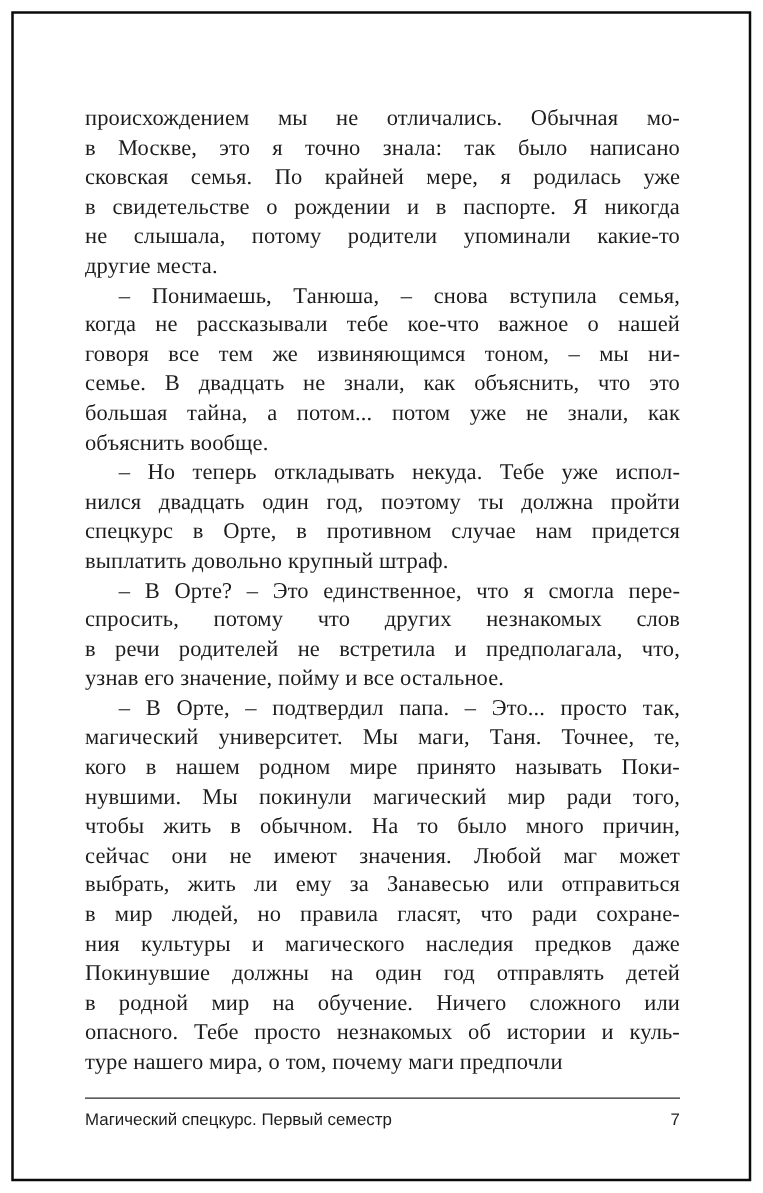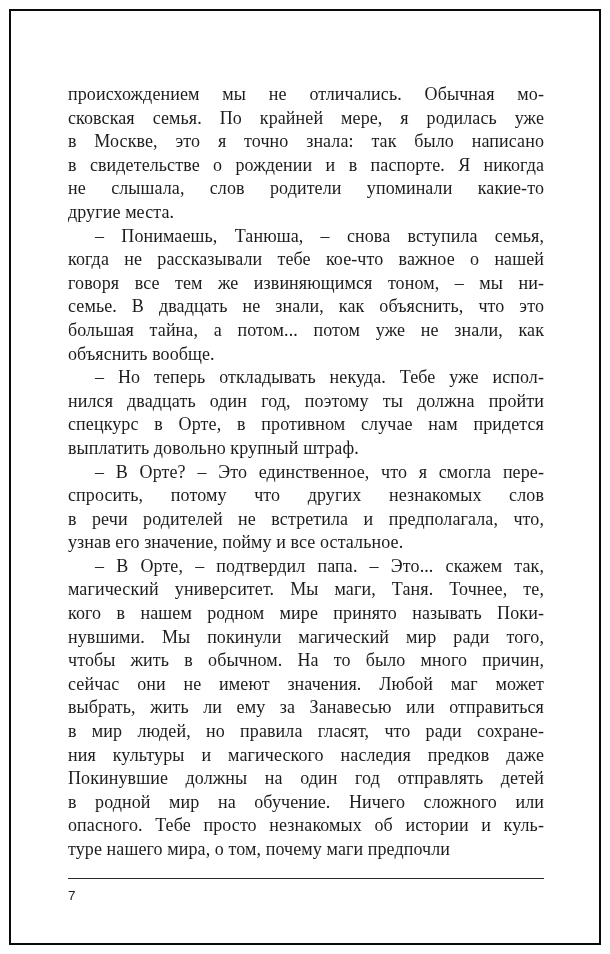--- a/index.html
+++ b/index.html
@@ -68,24 +68,24 @@
 </head>
 <body>
 
 <div class="canvas">
   <div class="frame">
     <div class="page">
 
       <div class="text-block">
           <div class="para">
             <div class="line first">происхождением мы не отличались. Обычная мо-</div>
+            <div class="line">в Москве, это я точно знала: так было написано</div>
             <div class="line">сковская семья. По крайней мере, я родилась уже</div>
-            <div class="line">в Москве, это я точно знала: так было написано</div>
             <div class="line">в свидетельстве о рождении и в паспорте. Я никогда</div>
-            <div class="line">не слышала, слов родители упоминали какие-то</div>
+            <div class="line">не слышала, потому родители упоминали какие-то</div>
             <div class="line last">другие места.</div>
           </div>
           <div class="para indent">
             <div class="line first">– Понимаешь, Танюша, – снова вступила семья,</div>
             <div class="line">когда не рассказывали тебе кое-что важное о нашей</div>
             <div class="line">говоря все тем же извиняющимся тоном, – мы ни-</div>
             <div class="line">семье. В двадцать не знали, как объяснить, что это</div>
             <div class="line">большая тайна, а потом... потом уже не знали, как</div>
             <div class="line last">объяснить вообще.</div>
           </div>
@@ -95,35 +95,36 @@
             <div class="line">спецкурс в Орте, в противном случае нам придется</div>
             <div class="line last">выплатить довольно крупный штраф.</div>
           </div>
           <div class="para indent">
             <div class="line first">– В Орте? – Это единственное, что я смогла пере-</div>
             <div class="line">спросить, потому что других незнакомых слов</div>
             <div class="line">в речи родителей не встретила и предполагала, что,</div>
             <div class="line last">узнав его значение, пойму и все остальное.</div>
           </div>
           <div class="para indent">
-            <div class="line first">– В Орте, – подтвердил папа. – Это... скажем так,</div>
+            <div class="line first">– В Орте, – подтвердил папа. – Это... просто так,</div>
             <div class="line">магический университет. Мы маги, Таня. Точнее, те,</div>
             <div class="line">кого в нашем родном мире принято называть Поки-</div>
             <div class="line">нувшими. Мы покинули магический мир ради того,</div>
             <div class="line">чтобы жить в обычном. На то было много причин,</div>
             <div class="line">сейчас они не имеют значения. Любой маг может</div>
             <div class="line">выбрать, жить ли ему за Занавесью или отправиться</div>
             <div class="line">в мир людей, но правила гласят, что ради сохране-</div>
             <div class="line">ния культуры и магического наследия предков даже</div>
             <div class="line">Покинувшие должны на один год отправлять детей</div>
             <div class="line">в родной мир на обучение. Ничего сложного или</div>
             <div class="line">опасного. Тебе просто незнакомых об истории и куль-</div>
             <div class="line last">туре нашего мира, о том, почему маги предпочли</div>
           </div>
         </div>
 
       <div class="footer">
+        <span>Магический спецкурс. Первый семестр</span>
         <span>7</span>
       </div>
 
     </div>
   </div>
 </div>
 
 </body></html>

